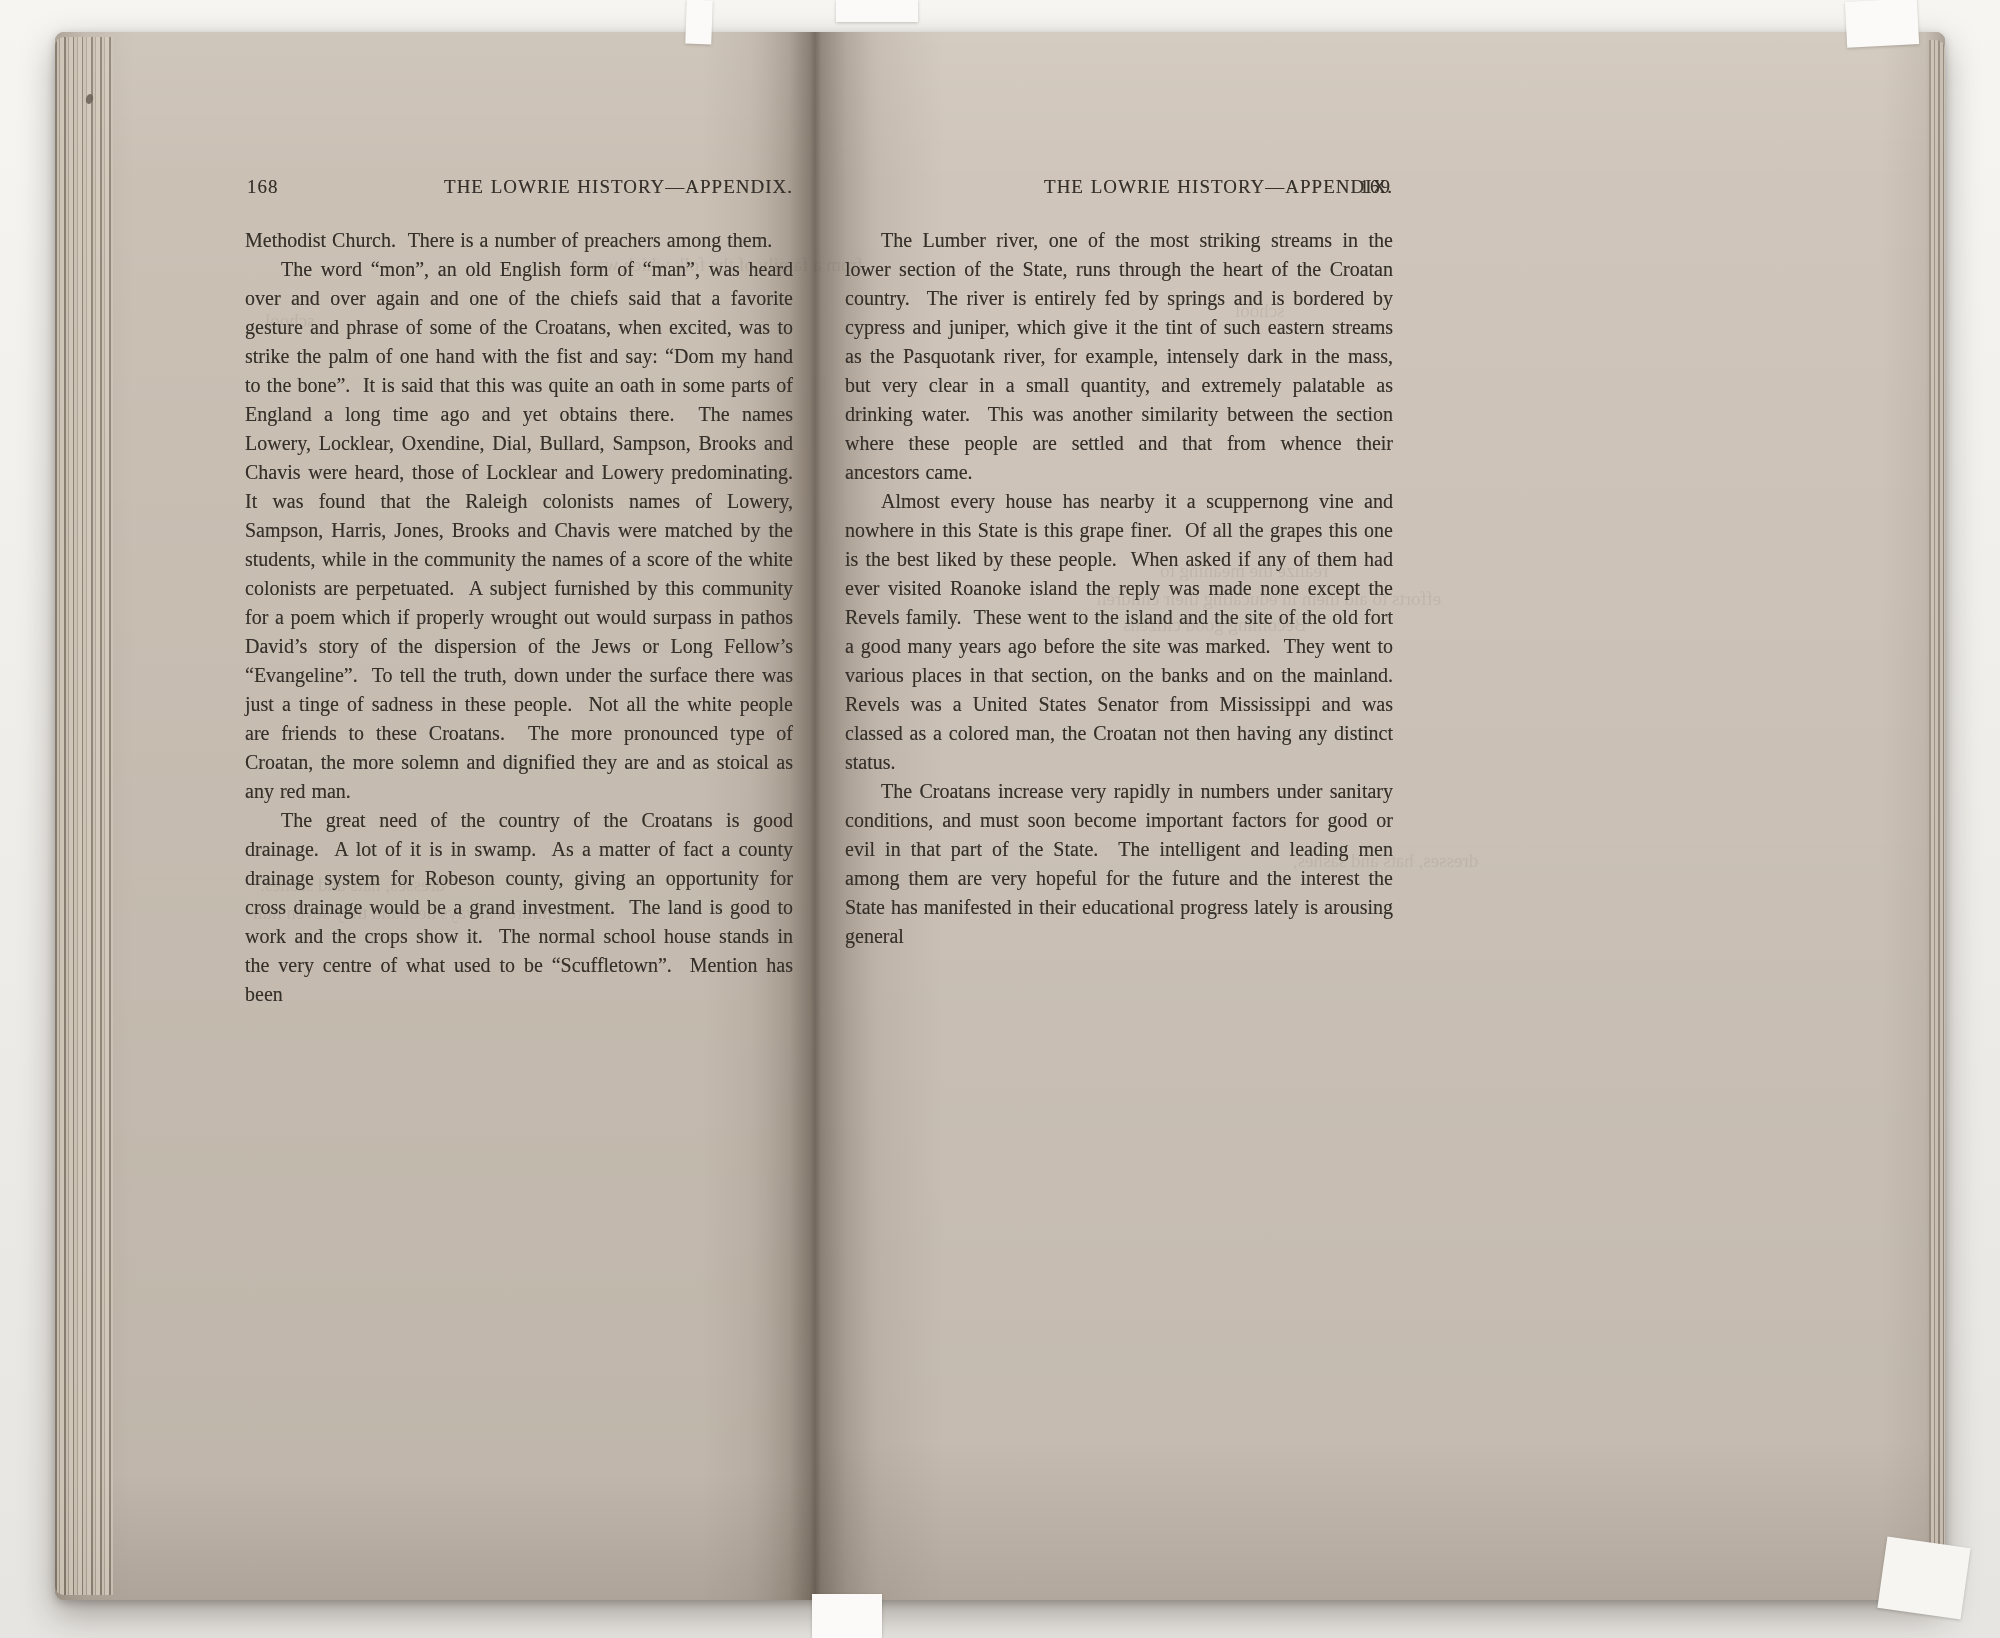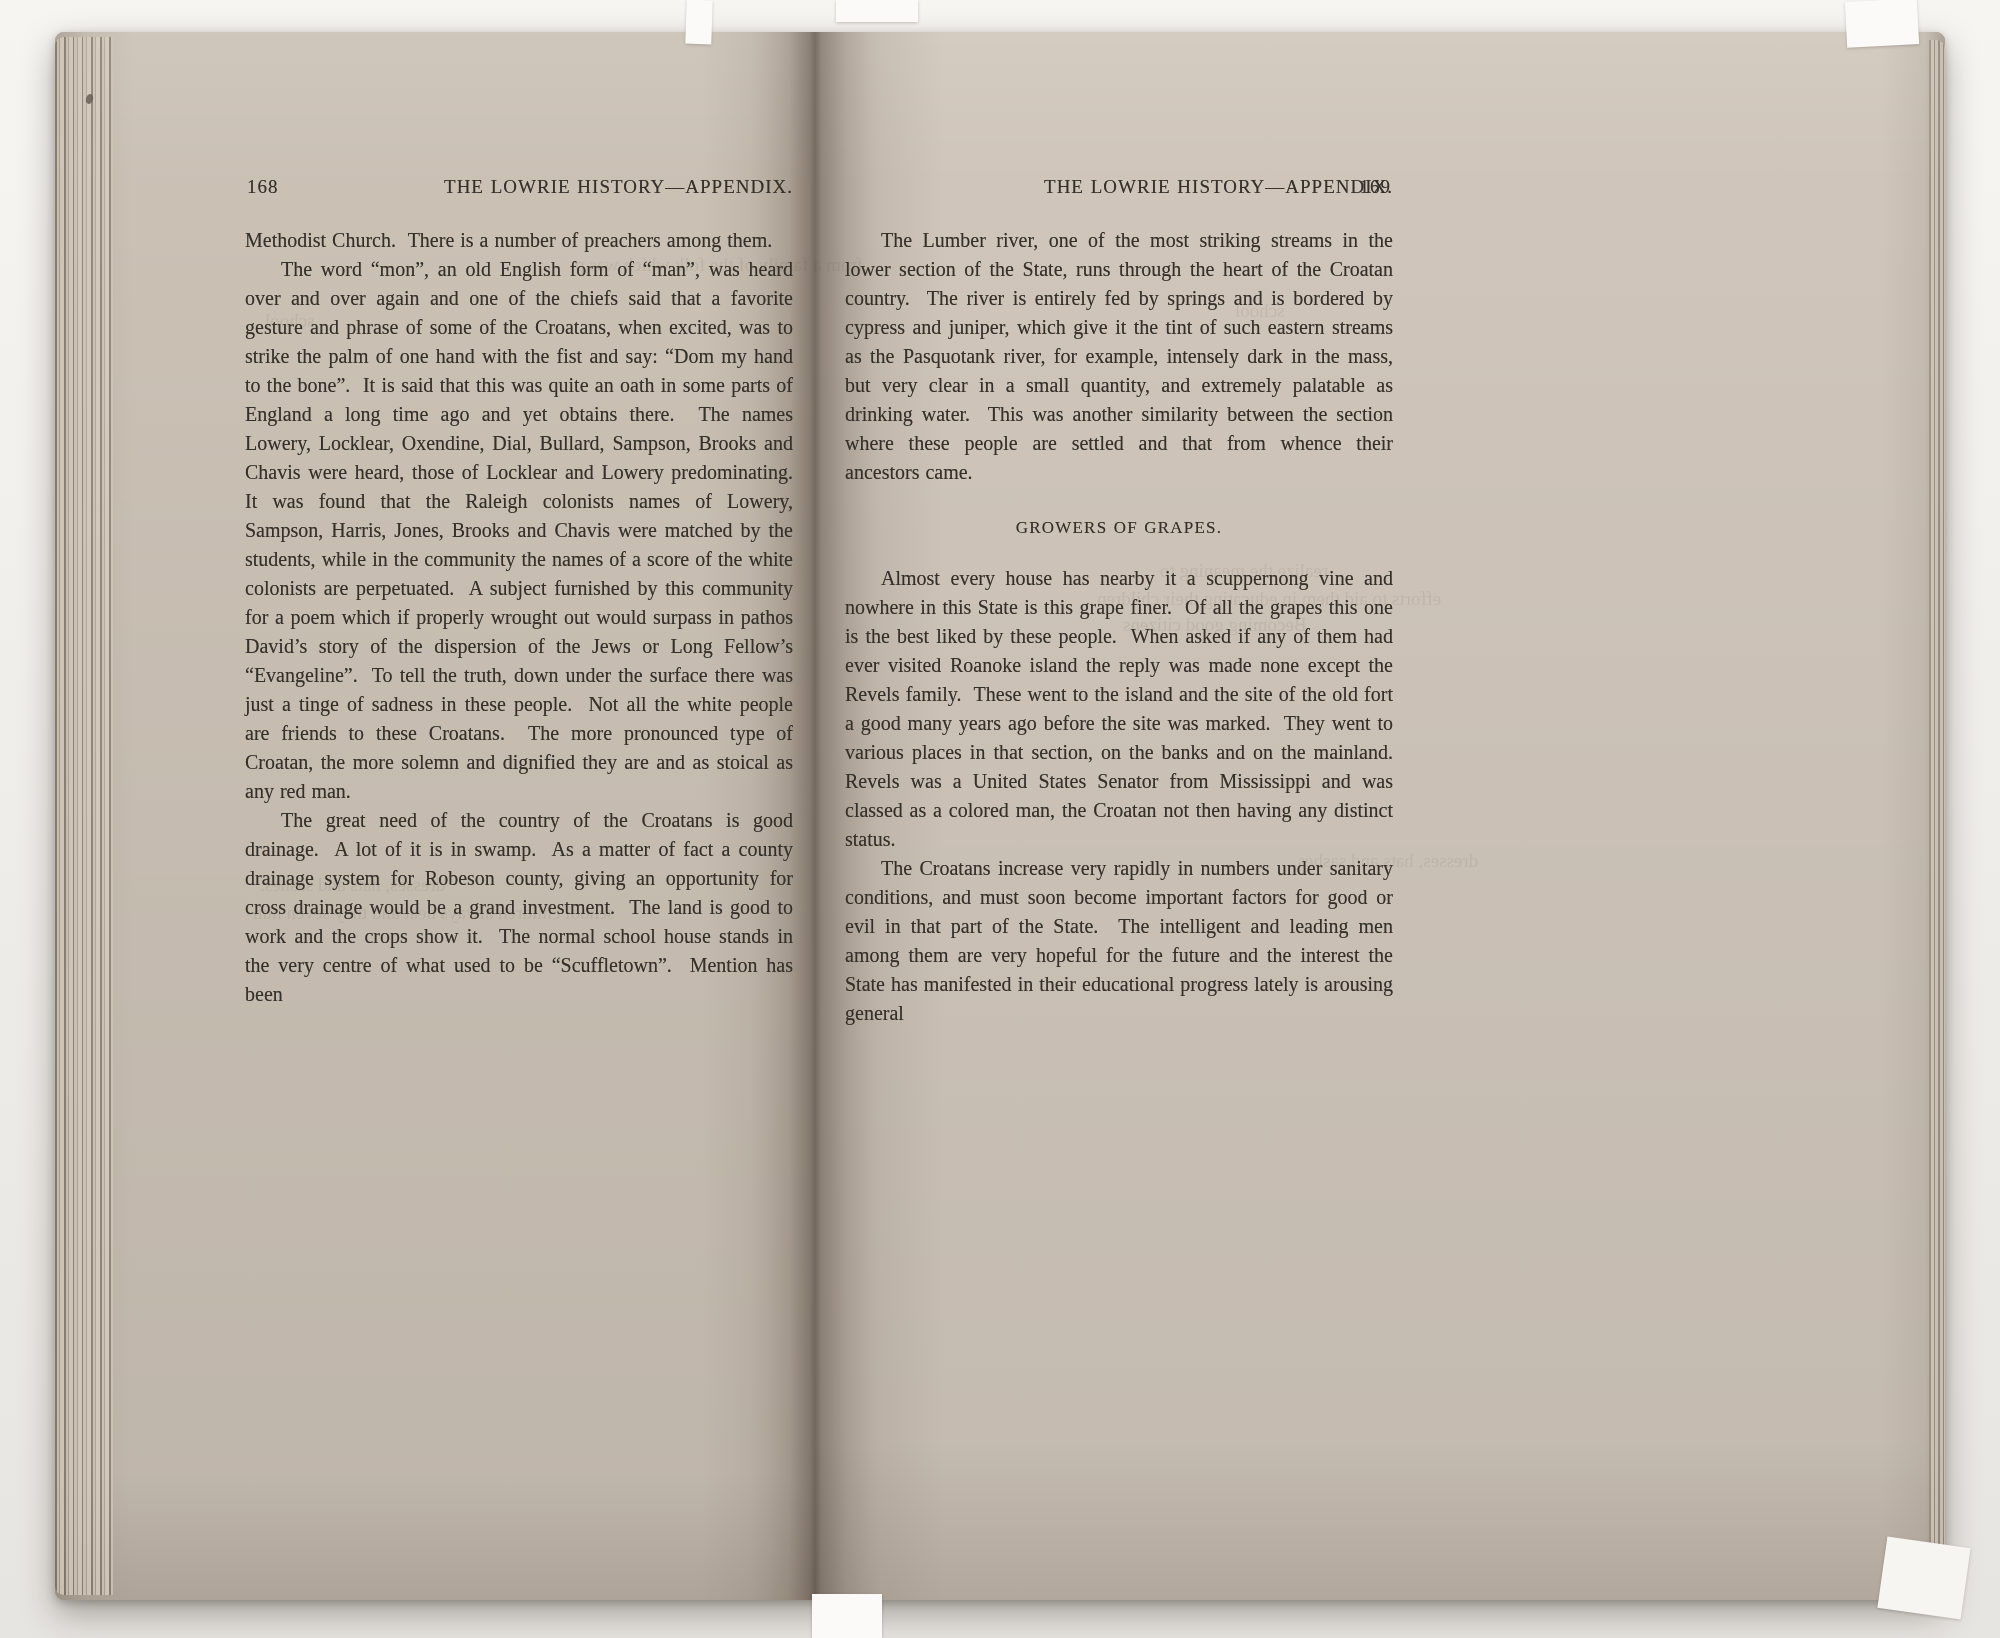--- a/index.html
+++ b/index.html
@@ -120,21 +120,20 @@
     <p class="para indent">The word “mon”, an old English form of “man”, was heard over and over again and one of the chiefs said that a favorite gesture and phrase of some of the Croatans, when excited, was to strike the palm of one hand with the fist and say: “Dom my hand to the bone”.  It is said that this was quite an oath in some parts of England a long time ago and yet obtains there.  The names Lowery, Locklear, Oxendine, Dial, Bullard, Sampson, Brooks and Chavis were heard, those of Locklear and Lowery predominating.  It was found that the Raleigh colonists names of Lowery, Sampson, Harris, Jones, Brooks and Chavis were matched by the students, while in the community the names of a score of the white colonists are perpetuated.  A subject furnished by this community for a poem which if properly wrought out would surpass in pathos David’s story of the dispersion of the Jews or Long Fellow’s “Evangeline”.  To tell the truth, down under the surface there was just a tinge of sadness in these people.  Not all the white people are friends to these Croatans.  The more pronounced type of Croatan, the more solemn and dignified they are and as stoical as any red man.</p>
     <p class="para indent">The great need of the country of the Croatans is good drainage.  A lot of it is in swamp.  As a matter of fact a county drainage system for Robeson county, giving an opportunity for cross drainage would be a grand investment.  The land is good to work and the crops show it.  The normal school house stands in the very centre of what used to be “Scuffletown”.  Mention has been</p>
   </div>
 
   <div class="column col-right">
     <div class="running-head">
       <span class="title">THE LOWRIE HISTORY—APPENDIX.</span>
       <span class="pageno-r">169</span>
     </div>
     <p class="para indent">The Lumber river, one of the most striking streams in the lower section of the State, runs through the heart of the Croatan country.  The river is entirely fed by springs and is bordered by cypress and juniper, which give it the tint of such eastern streams as the Pasquotank river, for example, intensely dark in the mass, but very clear in a small quantity, and extremely palatable as drinking water.  This was another similarity between the section where these people are settled and that from whence their ancestors came.</p>
-    <div class="section-head">GROWERS OF GRAPES.</div>
     <p class="para indent">Almost every house has nearby it a scuppernong vine and nowhere in this State is this grape finer.  Of all the grapes this one is the best liked by these people.  When asked if any of them had ever visited Roanoke island the reply was made none except the Revels family.  These went to the island and the site of the old fort a good many years ago before the site was marked.  They went to various places in that section, on the banks and on the mainland.  Revels was a United States Senator from Mississippi and was classed as a colored man, the Croatan not then having any distinct status.</p>
     <p class="para indent">The Croatans increase very rapidly in numbers under sanitary conditions, and must soon become important factors for good or evil in that part of the State.  The intelligent and leading men among them are very hopeful for the future and the interest the State has manifested in their educational progress lately is arousing general</p>
   </div>
 
 </div>
 
 <div class="slip slip-1"></div>
 <div class="slip slip-2"></div>
 <div class="slip slip-3"></div>
 <div class="slip slip-4"></div>

